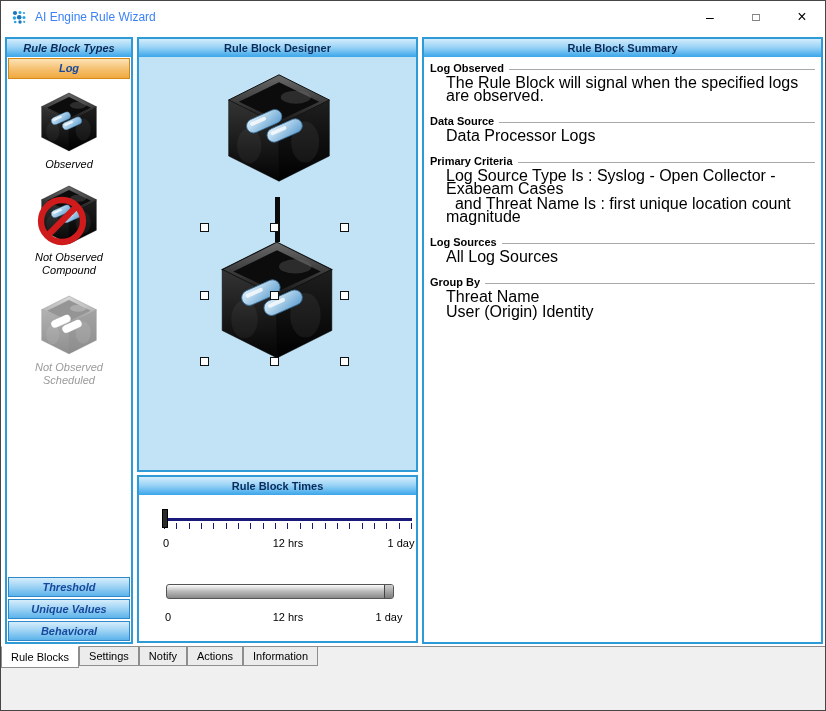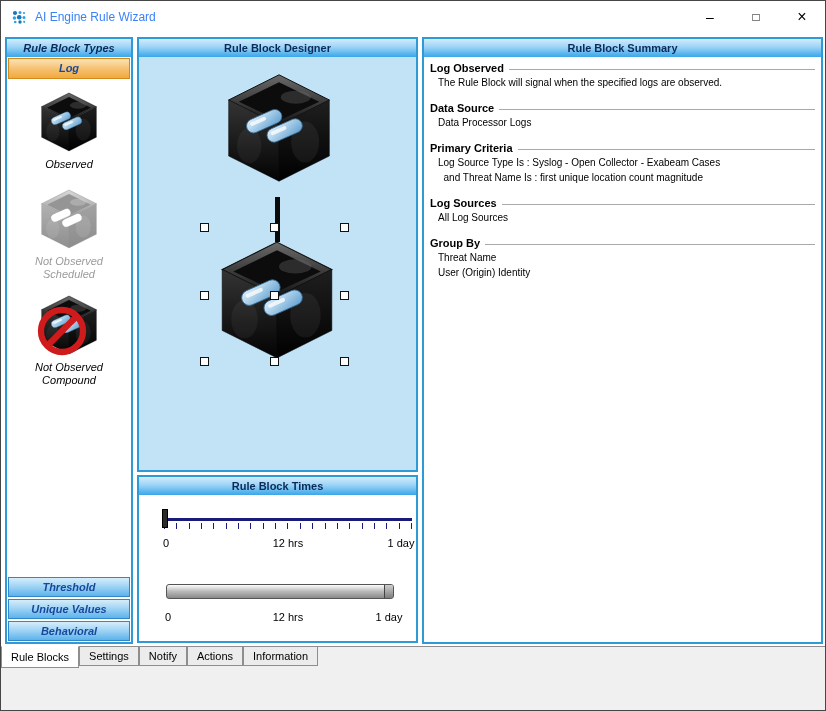--- a/index.html
+++ b/index.html
@@ -56,21 +56,21 @@
   .tb2-thumb { position: absolute; right: 0px; top: 0px; width: 9px; height: 13px; border-left: 1px solid #444; border-radius: 0 2px 2px 0;
     background: linear-gradient(180deg, #cfcfcf 0%, #7d7d7d 100%); cursor: pointer; }
 
   
   #summary-panel { left: 421px; top: 36px; width: 401px; height: 607px; }
   .summary-body { padding: 5px 6px; }
   .section { margin-bottom: 13px; }
   .sec-title-row { display: flex; align-items: center; gap: 5px; }
   .sec-title { font-size: 11px; font-weight: bold; color: #000; white-space: nowrap; }
   .sec-rule { flex: 1; height: 0; border-top: 1px solid #a9a9a9; margin-top: 2px; }
-  .sec-line { font-size: 10px; color: #000; margin-left: 8px; margin-top: 2px; line-height: 13px; white-space: pre-wrap; }
+  .sec-line { font-size: 16px; color: #000; margin-left: 16px; margin-top: 2px; line-height: 13px; white-space: pre-wrap; }
 
   
   .bottom { position: absolute; left: 0; top: 645px; width: 100%; height: 66px; background: #f0f0f0; border-top: 1px solid #8e8e8e; }
   .tabstrip { display: flex; height: 22px; }
   .tab { border: 1px solid #8e8e8e; border-top: none; background: #ececec; padding: 3px 9px 0 9px; font-size: 11px; height: 19px; color: #000;
     cursor: pointer; margin-right: 0px; }
   .tab.active { background: #fff; height: 22px; margin-top: -1px; border-top: 1px solid #fff; position: relative; z-index: 2; padding-top: 4px; }
 </style>
 </head>
 <body>
@@ -143,39 +143,39 @@
 
     <div class="type-item" style="margin-top:10px">
       <div class="cube-wrap">
         <svg class="cube-svg" viewBox="0 0 120 126">
             <use href="#cube"></use>
           </svg>
       </div>
       <div class="item-label">Observed</div>
     </div>
 
+    <div class="type-item" style="margin-top:12px">
+      <div class="cube-wrap">
+        <svg class="cube-svg" viewBox="0 0 120 126">
+            <use href="#cube"></use>
+          </svg>
+        <svg class="no-overlay" viewBox="0 0 80 80">
+            <use href="#no-sign"></use>
+          </svg>
+      </div>
+      <div class="item-label">Not Observed Compound</div>
+    </div>
+
     <div class="type-item" style="margin-top:16px">
       <div class="cube-wrap disabled-cube">
         <svg class="cube-svg" viewBox="0 0 120 126">
             <use href="#cube"></use>
           </svg>
       </div>
       <div class="item-label disabled">Not Observed Scheduled</div>
-    </div>
-
-    <div class="type-item" style="margin-top:12px">
-      <div class="cube-wrap">
-        <svg class="cube-svg" viewBox="0 0 120 126">
-            <use href="#cube"></use>
-          </svg>
-        <svg class="no-overlay" viewBox="0 0 80 80">
-            <use href="#no-sign"></use>
-          </svg>
-      </div>
-      <div class="item-label">Not Observed Compound</div>
     </div>
 
     <div class="left-spacer"></div>
 
     <div class="type-btn">Threshold</div>
     <div class="type-btn">Unique Values</div>
     <div class="type-btn">Behavioral</div>
   </div>
 
   <div class="panel" id="designer-panel">

